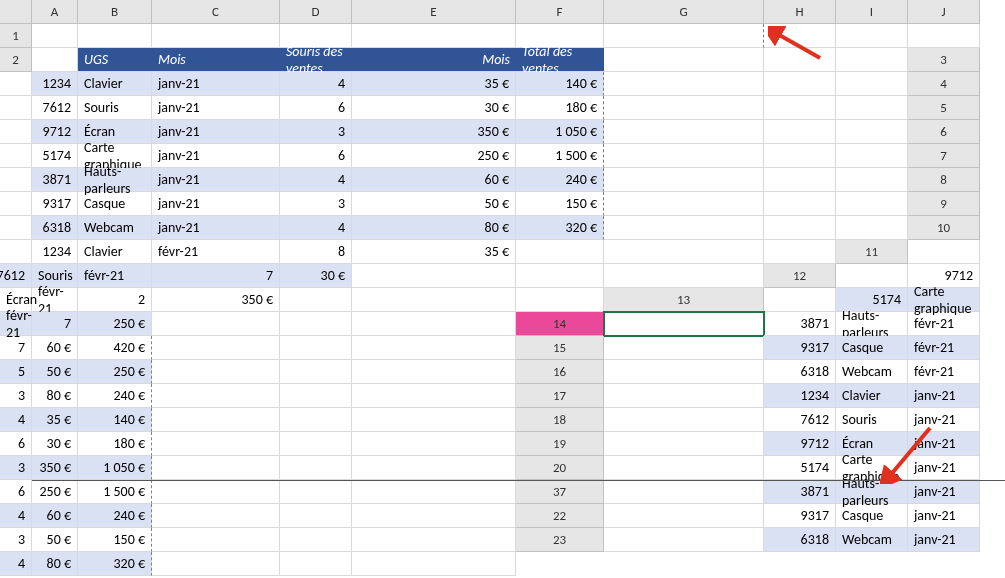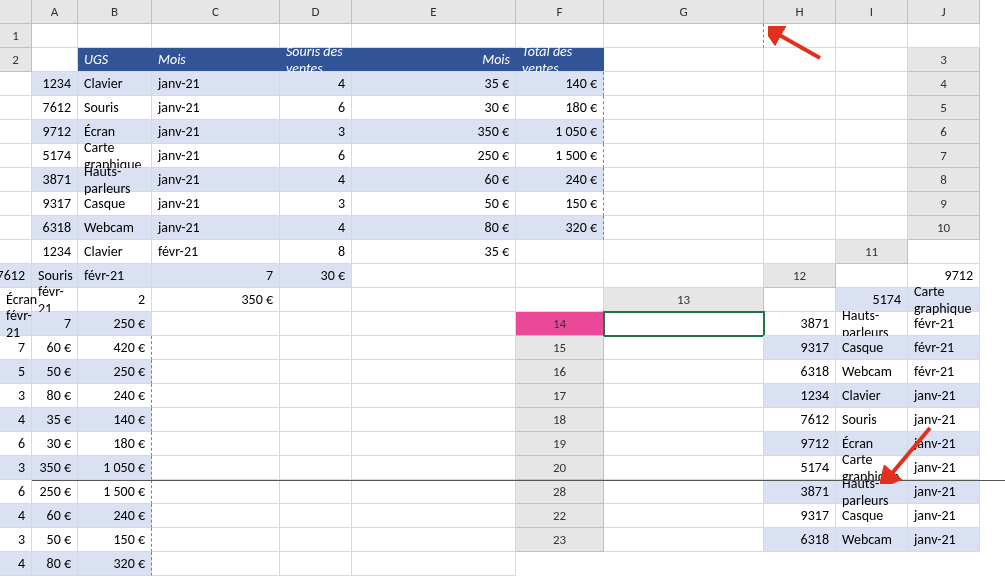--- a/index.html
+++ b/index.html
@@ -312,21 +312,21 @@
     <div class="cell"></div>
     <div class="cell r">5174</div>
     <div class="cell l">Carte graphique</div>
     <div class="cell l">janv-21</div>
     <div class="cell r">6</div>
     <div class="cell r">250 €</div>
     <div class="cell r dashed-right">1 500 €</div>
     <div class="cell"></div>
     <div class="cell"></div>
     <div class="cell"></div>
-    <div class="row-hdr">28</div>
+    <div class="row-hdr">37</div>
     <div class="cell"></div>
     <div class="cell r band">3871</div>
     <div class="cell l band">Hauts-parleurs</div>
     <div class="cell l band">janv-21</div>
     <div class="cell r band">4</div>
     <div class="cell r band">60 €</div>
     <div class="cell r dashed-right band">240 €</div>
     <div class="cell"></div>
     <div class="cell"></div>
     <div class="cell"></div>

